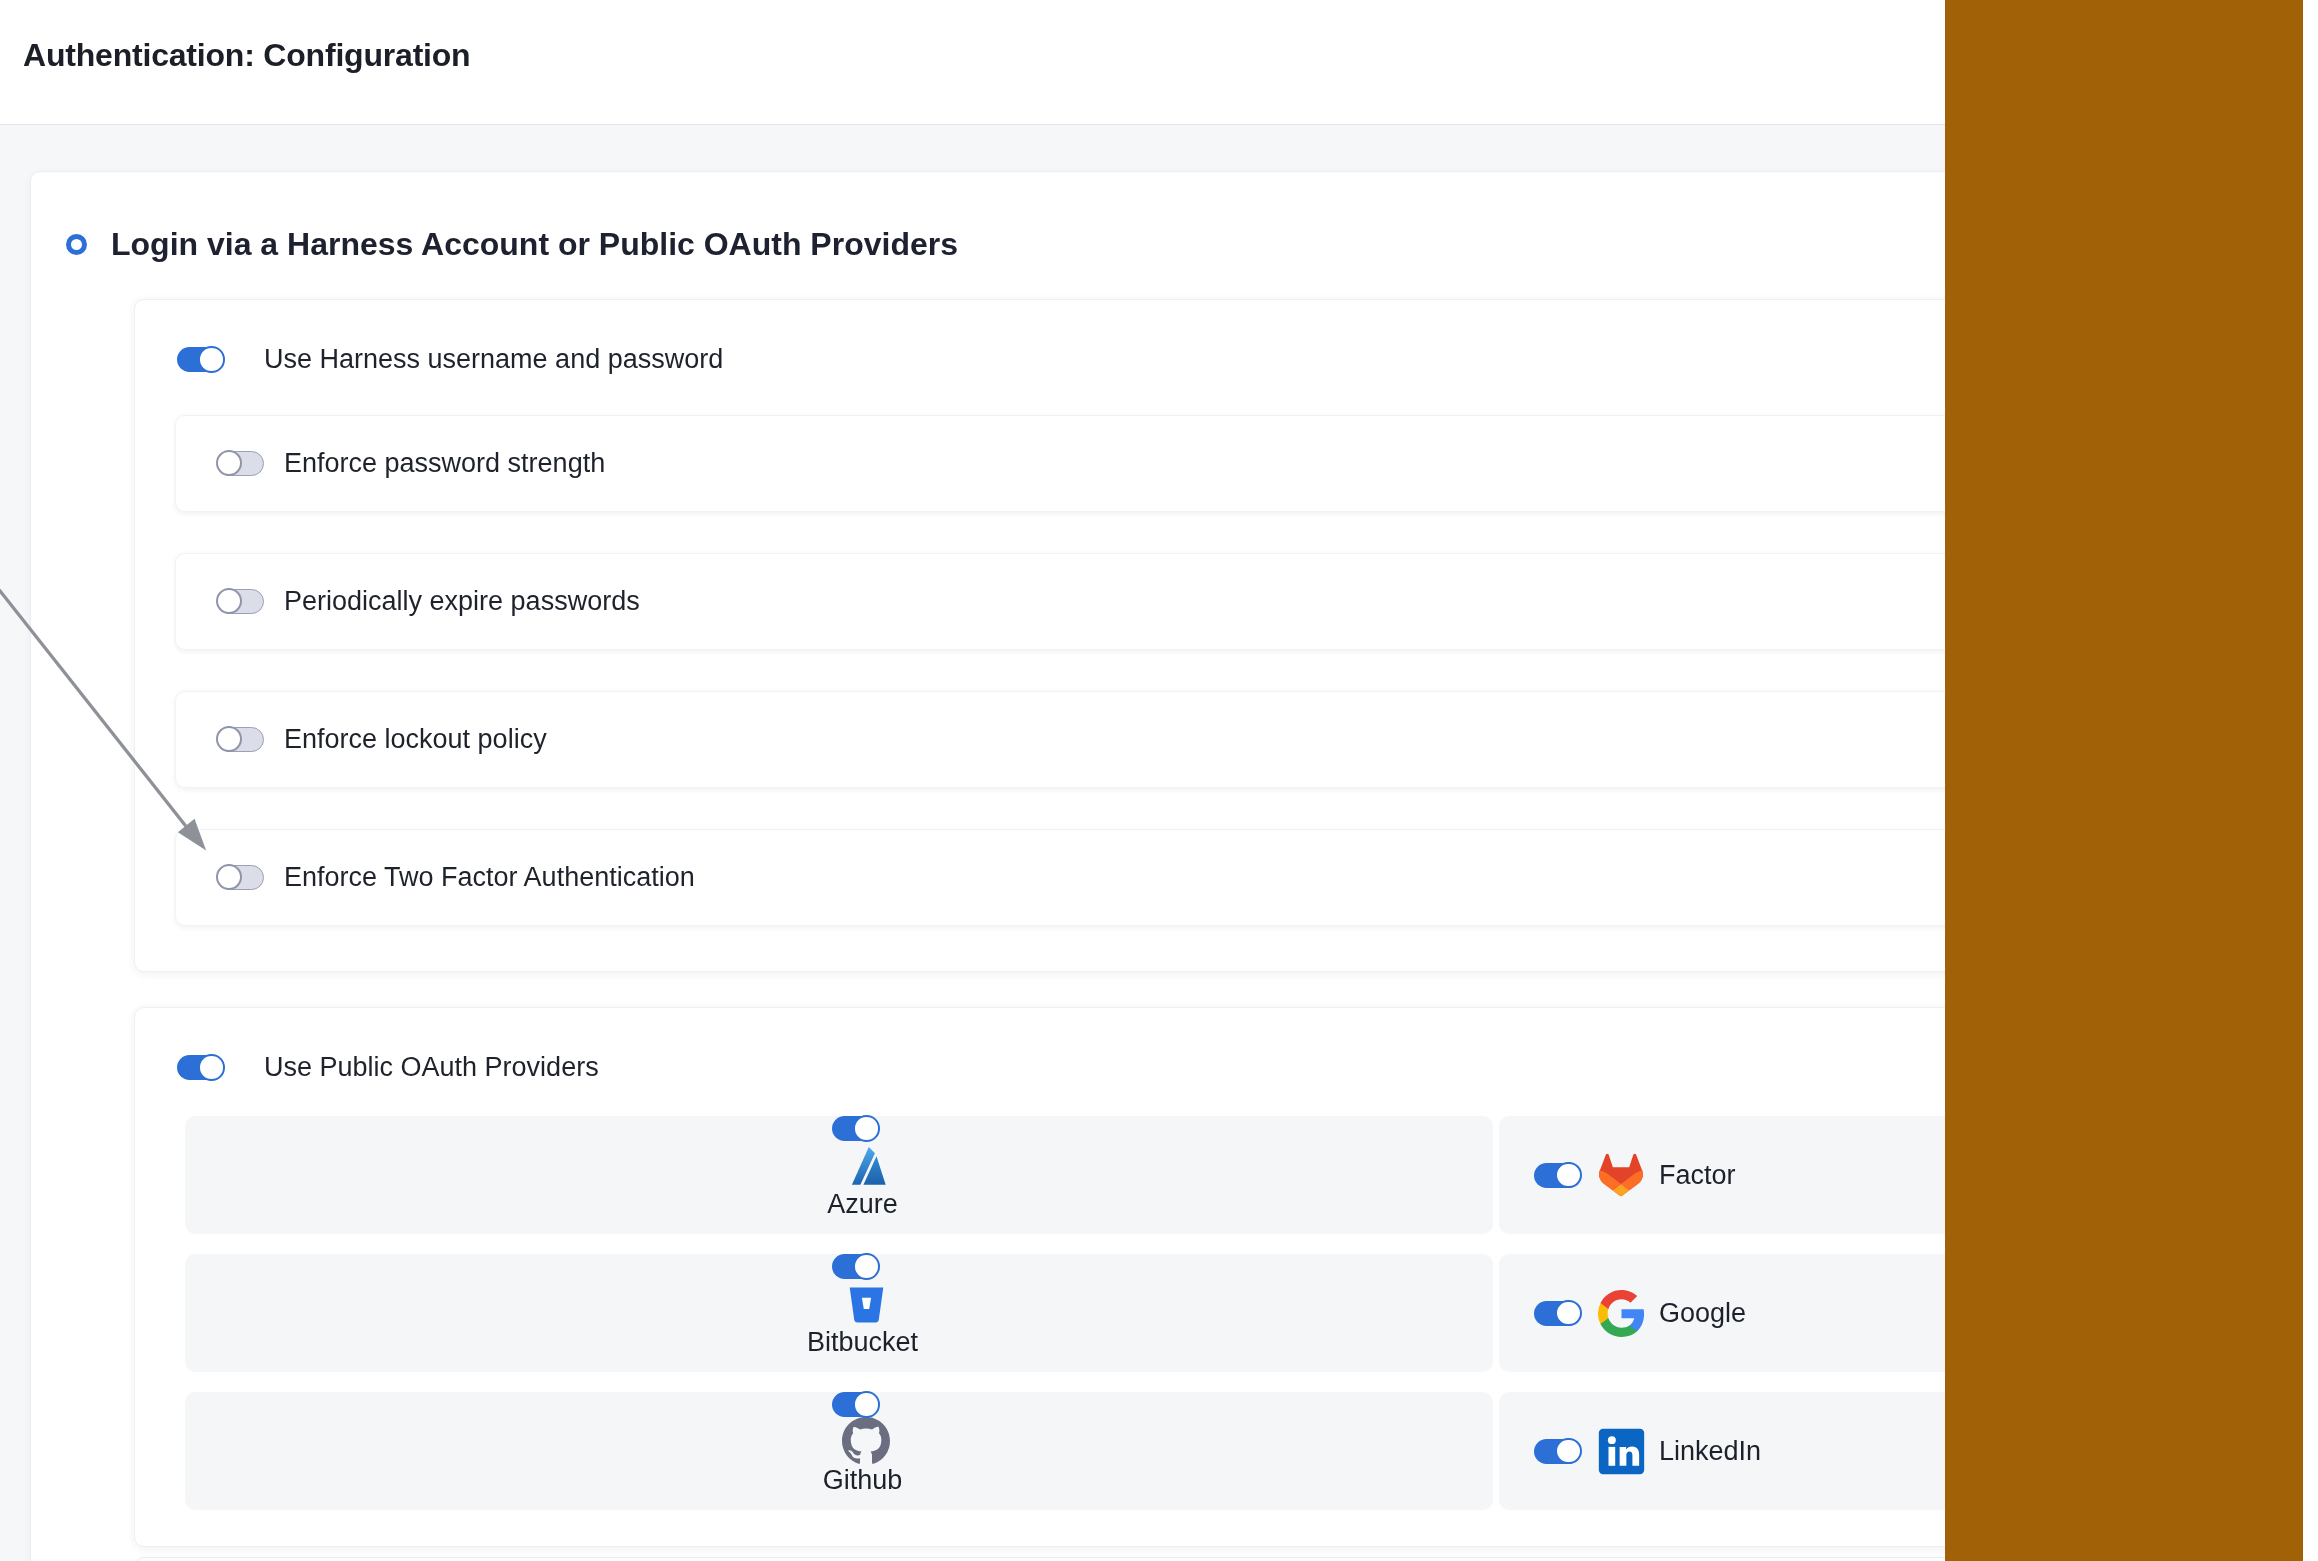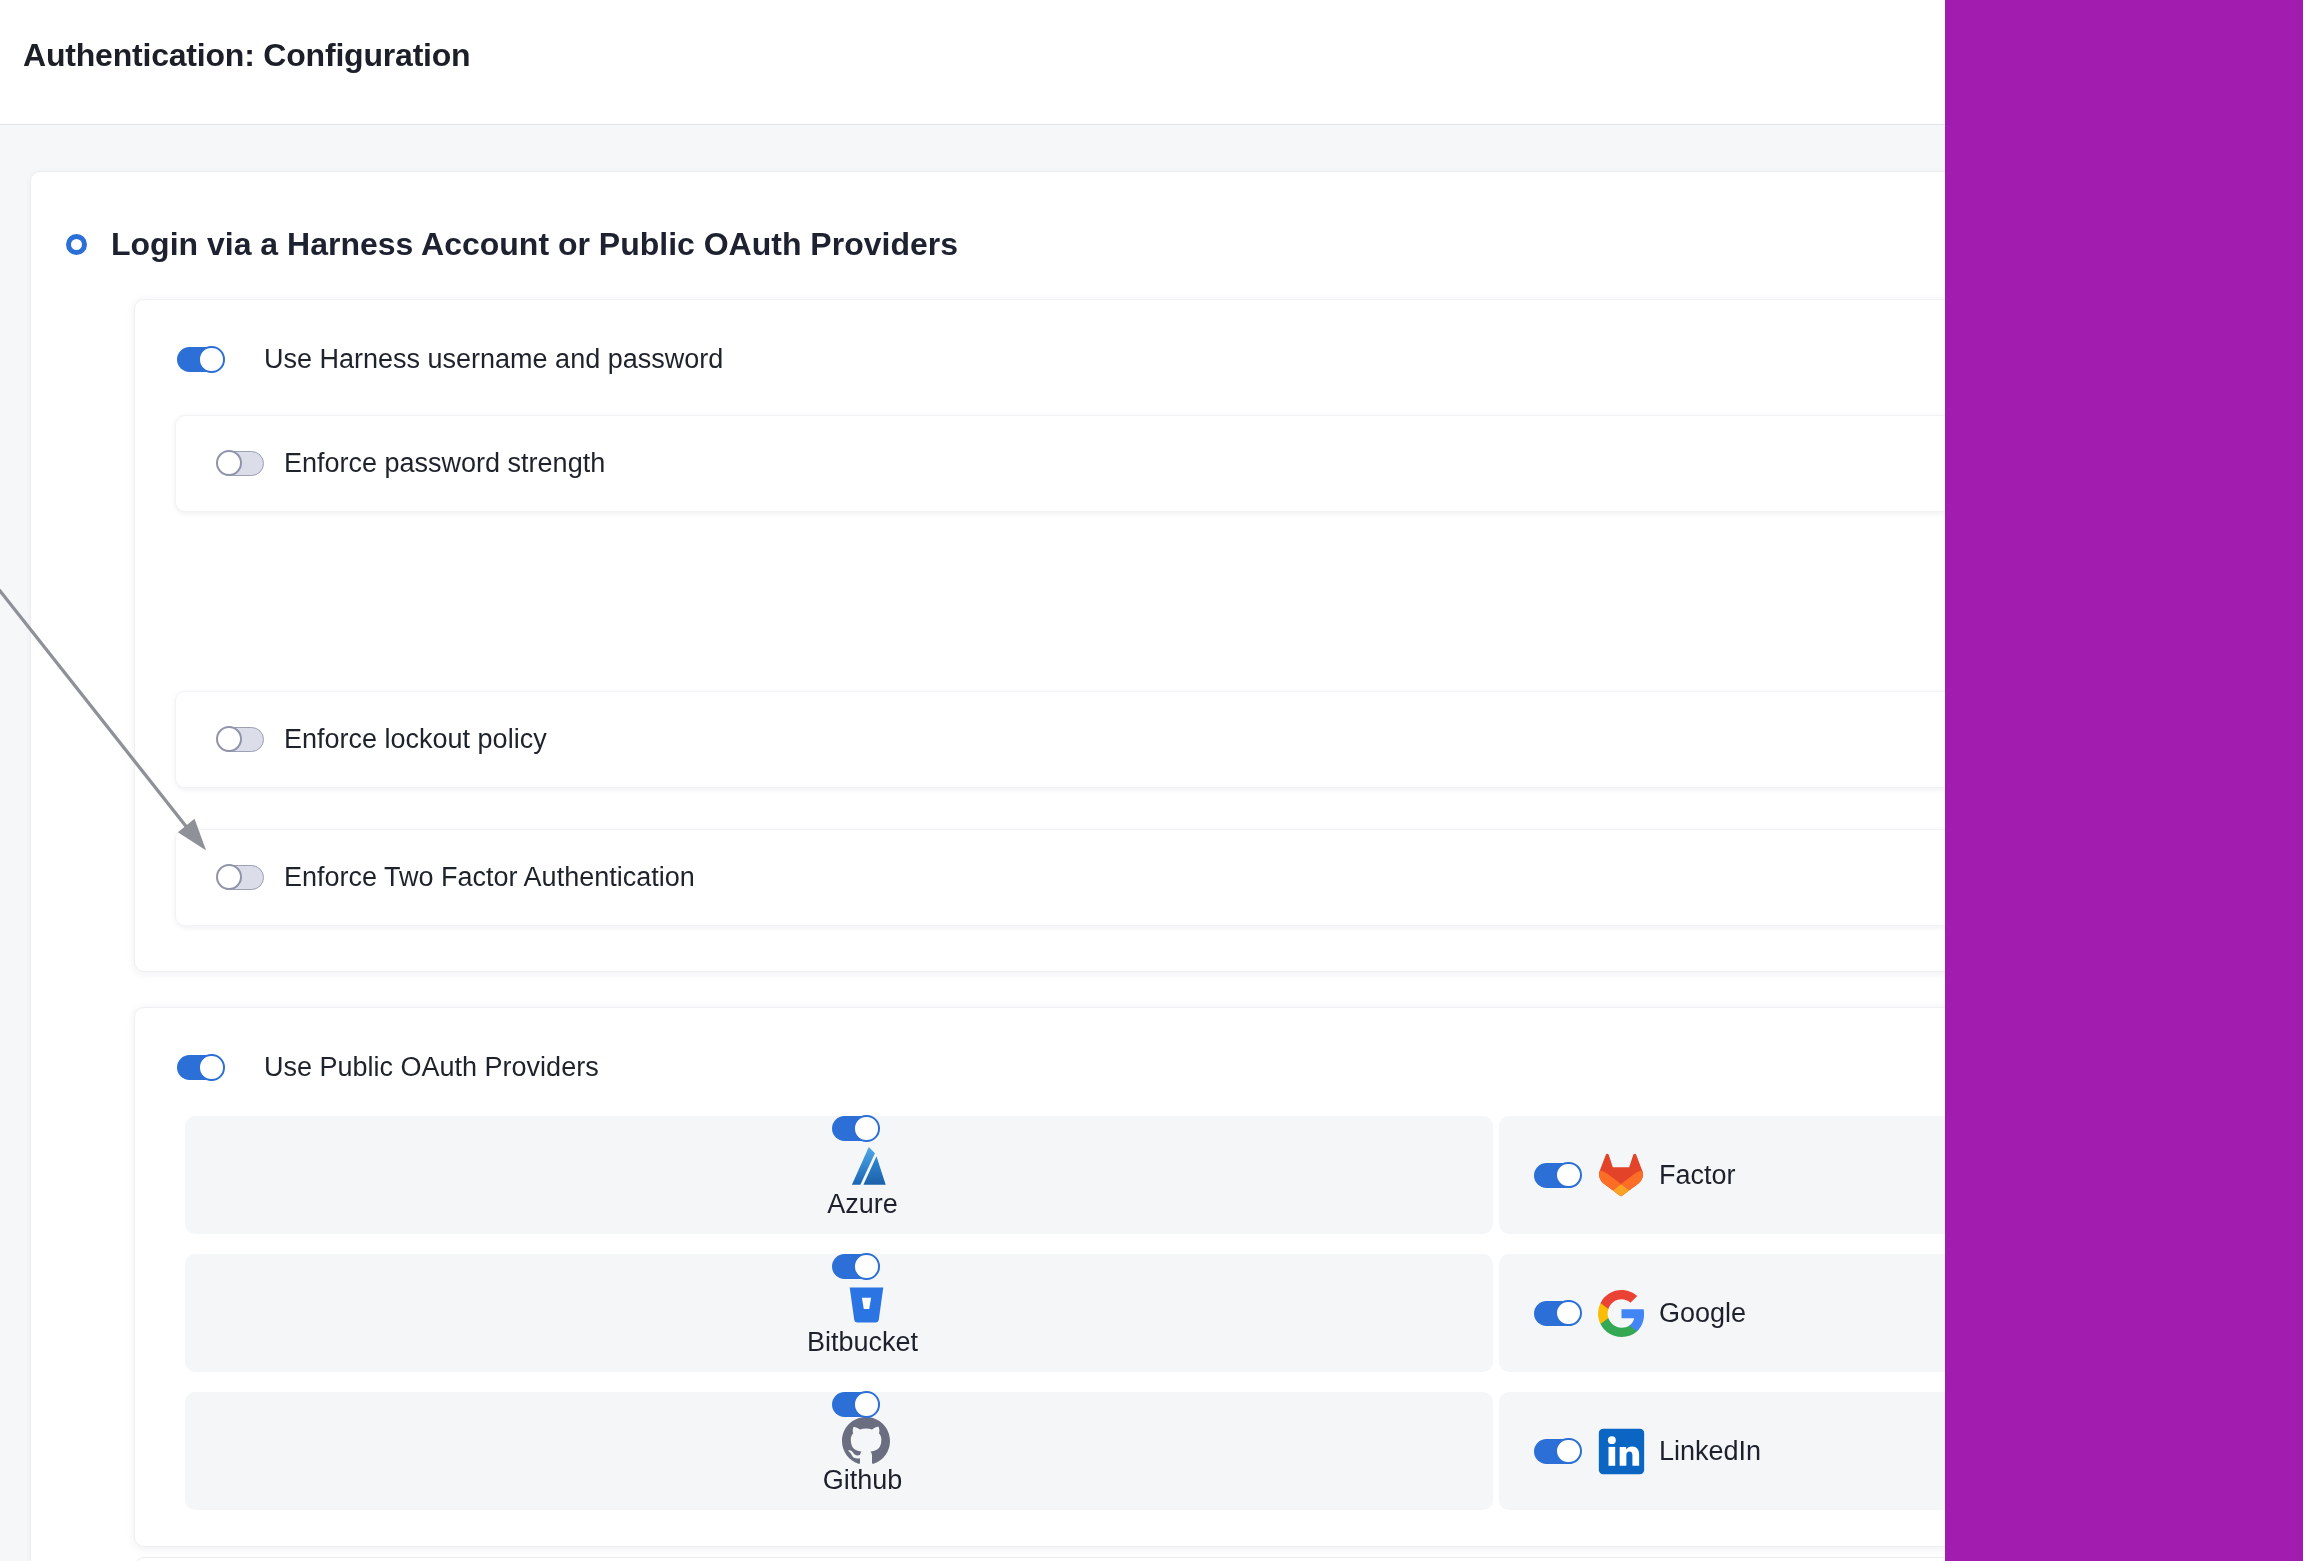--- a/index.html
+++ b/index.html
@@ -1,17 +1,17 @@
 <!DOCTYPE html>
 <html style="font-size:13.3px"><head>
 <meta charset="utf-8">
 <style>
   * { margin:0; padding:0; box-sizing:border-box; }
   html,body { width:2319px; height:1561px; background:#ffffff; font-family:"Liberation Sans", sans-serif; }
-  .page { position:relative; width:2303px; height:1561px; overflow:hidden; background:#a21caf; }
+  .page { position:relative; width:2303px; height:1561px; overflow:hidden; background:#a16207; }
 
   
   .app-area { position:absolute; left:0; top:0; width:1945px; height:1561px; overflow:hidden; background:#f6f7f9; }
 
   .header { position:absolute; left:0; top:0; width:1945px; height:125px; background:#ffffff; border-bottom:1.7px solid #e2e4ec; }
   .page-title { position:absolute; left:23px; top:37px; font-size:32px; font-weight:700; color:#1c1f27; letter-spacing:-0.2px; }
 
   .outer-card { position:absolute; left:30px; top:171px; width:1996px; height:1412px; background:#ffffff; border:0.8px solid #eceef3; border-radius:10px; box-shadow:0 1.7px 6.6px rgba(40,41,61,0.04); }
 
   .radio-row { position:absolute; left:66px; top:226px; display:flex; align-items:center; gap:24px; }
@@ -75,20 +75,26 @@
       <span class="toggle-label">Use Harness username and password</span>
     </div>
 
     <div class="option-row" style="top:415px;align-items:center;">
       <span class="switch off">
           <span class="knob"></span>
         </span>
       <span class="option-label">Enforce password strength</span>
     </div>
 
+    <div class="option-row" style="top:553px;">
+      <span class="switch off">
+          <span class="knob"></span>
+        </span>
+      <span class="option-label">Periodically expire passwords</span>
+    </div>
 
     <div class="option-row" style="top:691px;">
       <span class="switch off">
           <span class="knob"></span>
         </span>
       <span class="option-label">Enforce lockout policy</span>
     </div>
 
     <div class="option-row" style="top:829px;">
       <span class="switch off">

